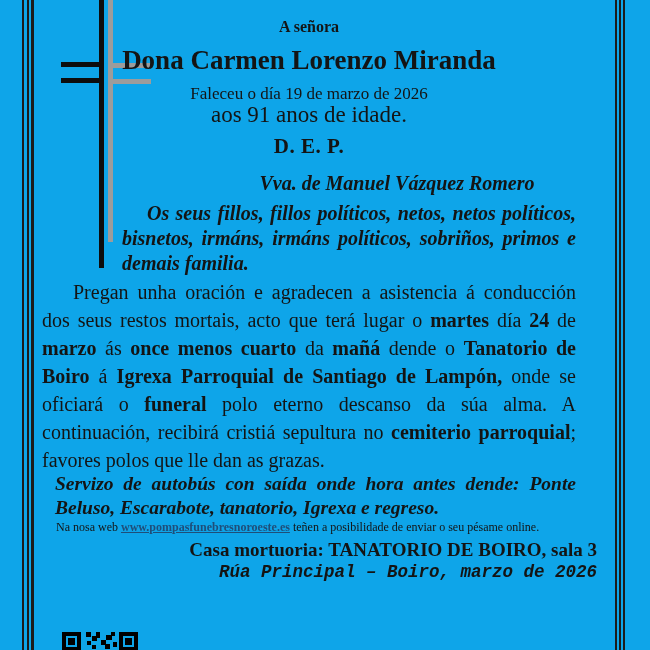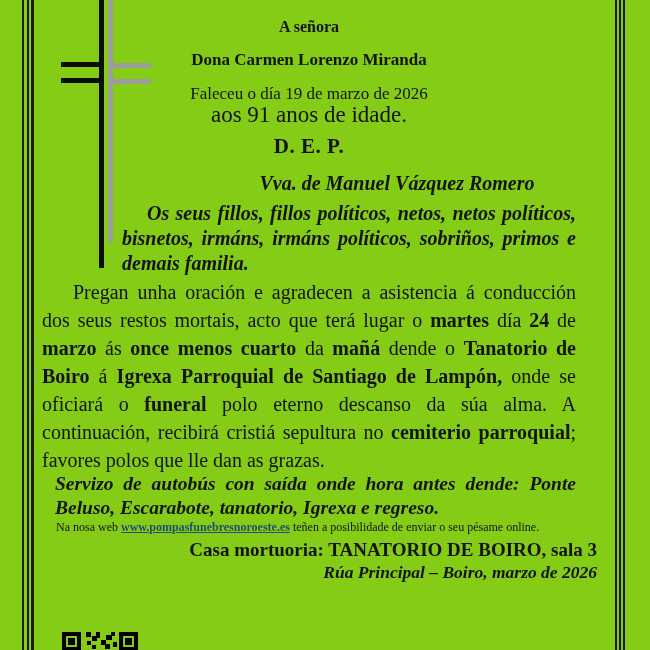--- a/index.html
+++ b/index.html
@@ -1,18 +1,18 @@
 <!DOCTYPE html>
 <html><head>
 <meta charset="utf-8">
 <style>
   html,body{margin:0;padding:0;}
   .page{
     width:650px;height:650px;position:relative;overflow:hidden;
-    background:#84cc16;color:#141414;
+    background:#0ea5e9;color:#141414;
     font-family:"Liberation Serif","DejaVu Serif",serif;
   }
   
   .vline{position:absolute;top:0;bottom:0;background:#1c1c1c;}
   .bl1{left:22px;width:2px;}
   .bl2{left:27px;width:1.5px;}
   .bl3{left:31px;width:2.5px;}
   .br1{left:615px;width:2px;}
   .br2{left:619px;width:1.5px;}
   .br3{left:622.5px;width:2px;}
@@ -21,38 +21,38 @@
   .cv-black{left:99px;top:0;width:5px;height:268px;background:#0d0d0d;}
   .cv-gray{left:107.5px;top:0;width:5px;height:242px;background:#9c9c9c;}
   .ch-black1{left:61px;top:62px;width:43px;height:5px;background:#0d0d0d;}
   .ch-gray1{left:107.5px;top:63px;width:43.5px;height:5px;background:#9c9c9c;}
   .ch-black2{left:61px;top:78px;width:43px;height:5px;background:#0d0d0d;}
   .ch-gray2{left:107.5px;top:79px;width:43.5px;height:5px;background:#9c9c9c;}
 
   .content{position:absolute;left:42px;top:0;width:534px;}
   .center{text-align:center;}
   .pretitle{margin-top:18px;font-size:16px;line-height:17px;font-weight:bold;}
-  .name{margin-top:10px;font-size:17px;line-height:30px;font-weight:bold;}
+  .name{margin-top:10px;font-size:27px;line-height:30px;font-weight:bold;}
   .deceased-line{margin-top:8px;font-size:17px;line-height:21px;}
   .deceased-line2{font-size:23px;line-height:21px;}
   .dep{margin-top:13px;font-size:21px;line-height:17px;font-weight:bold;letter-spacing:.5px;}
   .widow{margin-top:16px;margin-left:118px;padding-left:58px;font-size:20px;line-height:24px;
          font-weight:bold;font-style:italic;text-align:center;}
   .family{margin-top:6px;margin-left:80px;font-size:20px;line-height:25px;
           font-weight:bold;font-style:italic;text-align:justify;text-indent:25px;}
   .mainpar{margin-top:2px;font-size:20px;line-height:28px;text-align:justify;text-indent:31px;}
   .mainpar .b{font-weight:bold;}
   .bus{margin-top:-2px;margin-left:13px;font-size:19.5px;line-height:23.5px;
        font-weight:bold;font-style:italic;text-align:justify;}
   .webline{margin-top:1px;margin-left:14px;font-size:12px;line-height:15px;}
   .webline a{color:#1f4e79;text-decoration:underline;font-weight:bold;}
   .mortuary{margin-top:5px;margin-right:-21px;font-size:19px;line-height:20px;
             font-weight:bold;text-align:right;}
   .footerline{margin-top:3px;margin-right:-21px;font-size:17.5px;line-height:19px;
-              font-weight:bold;font-style:italic;text-align:right;}
+              font-weight:bold;font-style:italic;text-align:right;font-family:Liberation Mono, monospace;}
   
   .qr{position:absolute;left:62px;top:632px;width:76px;height:76px;}
   .qr .finder{position:absolute;width:11px;height:11px;border:4px solid #000;}
   .qr .finder i{position:absolute;left:2px;top:2px;width:7px;height:7px;background:#000;display:block;}
   .qr .fL{left:0;top:0;}
   .qr .fR{left:57px;top:0;}
   .qr .m{position:absolute;width:5px;height:5px;background:#000;}
 </style>
 </head>
 <body>

